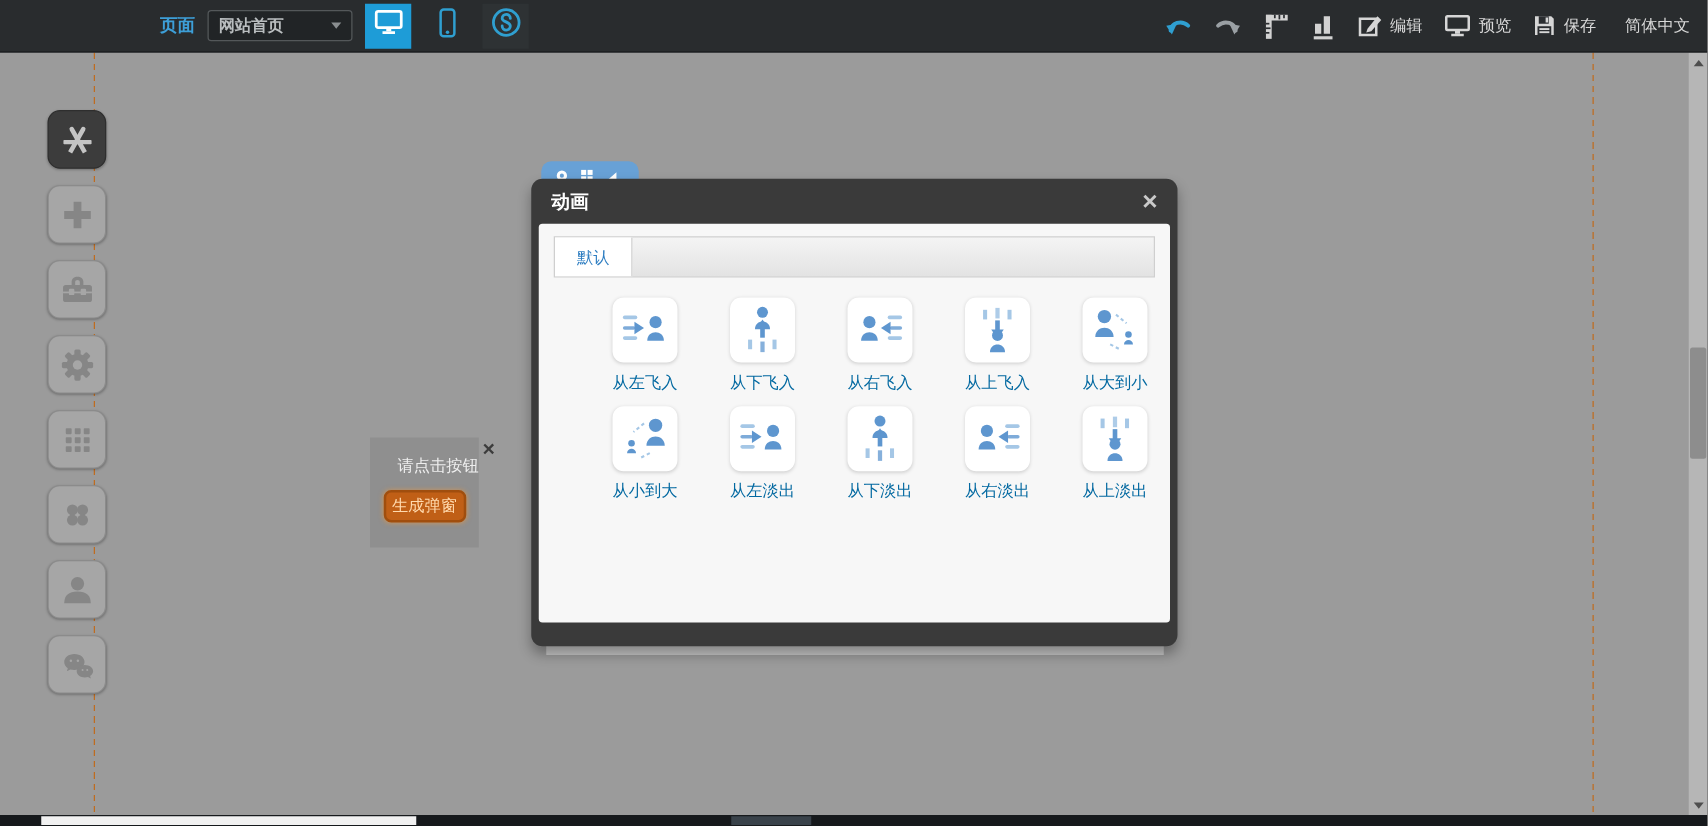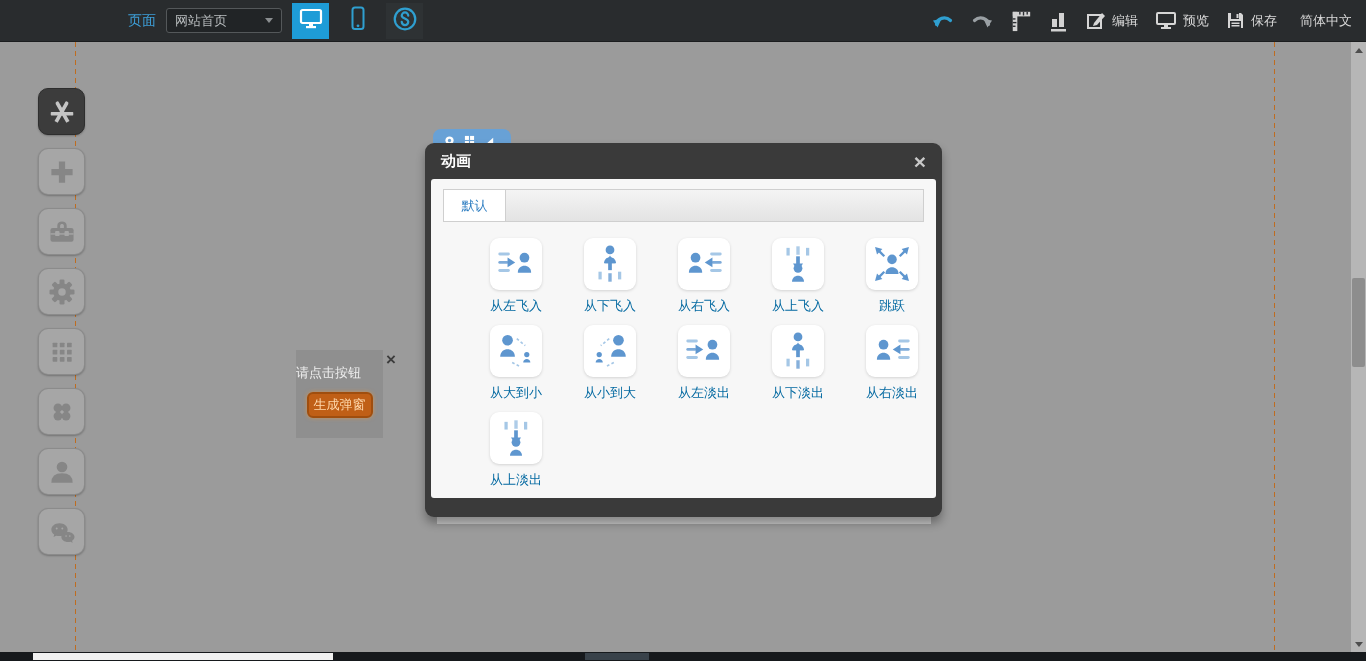--- a/index.html
+++ b/index.html
@@ -3,21 +3,21 @@
 <meta charset="utf-8">
 <style>
   * { margin:0; padding:0; box-sizing:border-box; }
   html,body { background:#6f6f6f; }
   body { font-family:"Liberation Sans","DejaVu Sans",sans-serif; }
   .stage { position:relative; width:1366px; height:661px; overflow:hidden; background:#9b9b9b; }
 
   
   .topbar { position:absolute; left:0; top:0; width:1366px; height:42px; background:#292c2e;
             border-bottom:1px solid #1b1d1f; display:flex; align-items:center; justify-content:space-between; z-index:10; }
-  .tb-left { display:flex; align-items:center; gap:10px; margin-left:128px; }
+  .tb-left { display:flex; align-items:center; gap:10px; margin-left:128px;font-weight:bold; }
   .page-label { color:#3d9fd8; font-size:14px; }
   .page-select { width:116px; height:25px; background:#212426; border:1px solid #54585a; border-radius:3px;
                  color:#b9bdbf; font-size:13px; display:flex; align-items:center; justify-content:space-between;
                  padding:0 8px; cursor:pointer; }
   .caret { width:0; height:0; border-left:4px solid transparent; border-right:4px solid transparent; border-top:5px solid #8a8e90; }
   .view-btn { width:37px; height:36px; display:flex; align-items:center; justify-content:center; cursor:pointer; }
   .view-btn.active { background:#1e9cd7; }
   .view-btn.darksq { background:#2e3234; }
   .tb-right { display:flex; align-items:center; gap:17px; margin-right:14px; }
   .tb-btn { display:flex; align-items:center; gap:6px; color:#d9d9d9; font-size:13px; cursor:pointer; white-space:nowrap; }
@@ -31,21 +31,21 @@
 
   
   .sidebar { position:absolute; left:38px; top:88px; display:flex; flex-direction:column; gap:13px; z-index:3; }
   .sb-btn { width:47px; height:47px; border-radius:10px; background:#a6a6a6; border:1px solid rgba(125,125,125,.65);
             box-shadow:0 1px 2px rgba(0,0,0,.25); display:flex; align-items:center; justify-content:center;
             color:#868686; cursor:pointer; }
   .sb-btn.active { background:#3c3c3c; border-color:#2e2e2e; color:#c4c4c4; }
 
   
   .popup-trigger { position:absolute; left:296px; top:350px; width:87px; height:88px; background:#8f8f8f; z-index:2; }
-  .trigger-text { margin-top:14px; text-align:left; color:#eeeeee; font-size:13px; }
+  .trigger-text { margin-top:14px; text-align:right; color:#eeeeee; font-size:13px; }
   .trigger-btn { display:block; margin:10px auto 0; width:66px; height:26px; background:#c05f16;
                  border:2px solid #a04e0e; border-radius:6px; color:#ffd9ad; font-size:13px; line-height:21px;
                  text-align:center; cursor:pointer; box-shadow:0 0 4px rgba(255,150,40,.55); }
   .trigger-close { position:absolute; right:-13px; top:1px; color:#3c3c3c; font-size:17px; font-weight:bold; cursor:pointer; line-height:1; }
 
   
   .mini-toolbar { position:absolute; left:433px; top:129px; width:78px; height:22px; background:#68a1d6;
                   border-radius:8px; z-index:4; display:flex; align-items:flex-start; gap:9px; padding:6px 0 0 11px; }
   .mini-toolbar .mico { display:flex; }
 
@@ -395,40 +395,20 @@
                 <rect x="23.6" y="16" width="4.8" height="11" fill="#5e96cf"></rect>
                 <polygon points="26,35 19.5,25.5 32.5,25.5" fill="#5e96cf"></polygon>
                 <g transform="translate(26 39) scale(0.92)" fill="#5e96cf">
                   <circle cx="0" cy="-8" r="6.2"></circle>
                   <path d="M-8.5 11 C-8.5 -0.5 8.5 -0.5 8.5 11 Z"></path>
                 </g>
               </svg>
             </span><div class="anim-label">从上飞入</div></div>
           <div class="anim-cell"><span class="anim-card">
               <svg viewBox="0 0 52 52" width="40" height="40">
-                <g transform="translate(26 28) scale(1)" fill="#5e96cf">
-                  <circle cx="0" cy="-8" r="6.2"></circle>
-                  <path d="M-8.5 11 C-8.5 -0.5 8.5 -0.5 8.5 11 Z"></path>
-                </g>
-                <g stroke="#5e96cf" stroke-width="3">
-                  <line x1="16" y1="16" x2="9" y2="9"></line>
-                  <line x1="36" y1="16" x2="43" y2="9"></line>
-                  <line x1="16" y1="36" x2="9" y2="43"></line>
-                  <line x1="36" y1="36" x2="43" y2="43"></line>
-                </g>
-                <g fill="#5e96cf">
-                  <polygon points="4,4 13.5,6.5 6.5,13.5"></polygon>
-                  <polygon points="48,4 38.5,6.5 45.5,13.5"></polygon>
-                  <polygon points="4,48 6.5,38.5 13.5,45.5"></polygon>
-                  <polygon points="48,48 45.5,38.5 38.5,45.5"></polygon>
-                </g>
-              </svg>
-            </span><div class="anim-label">跳跃</div></div>
-          <div class="anim-cell"><span class="anim-card">
-              <svg viewBox="0 0 52 52" width="40" height="40">
                 <g transform="translate(15 21) scale(1.12)" fill="#5e96cf">
                   <circle cx="0" cy="-8" r="6.2"></circle>
                   <path d="M-8.5 11 C-8.5 -0.5 8.5 -0.5 8.5 11 Z"></path>
                 </g>
                 <g transform="translate(40 35) scale(0.55)" fill="#5e96cf">
                   <circle cx="0" cy="-8" r="6.2"></circle>
                   <path d="M-8.5 11 C-8.5 -0.5 8.5 -0.5 8.5 11 Z"></path>
                 </g>
                 <path d="M27 10 L38 19" stroke="#a5c7e6" stroke-width="2.2" stroke-dasharray="3.5 3" fill="none"></path>
                 <path d="M21 41 L31 46" stroke="#a5c7e6" stroke-width="2.2" stroke-dasharray="3.5 3" fill="none"></path>

